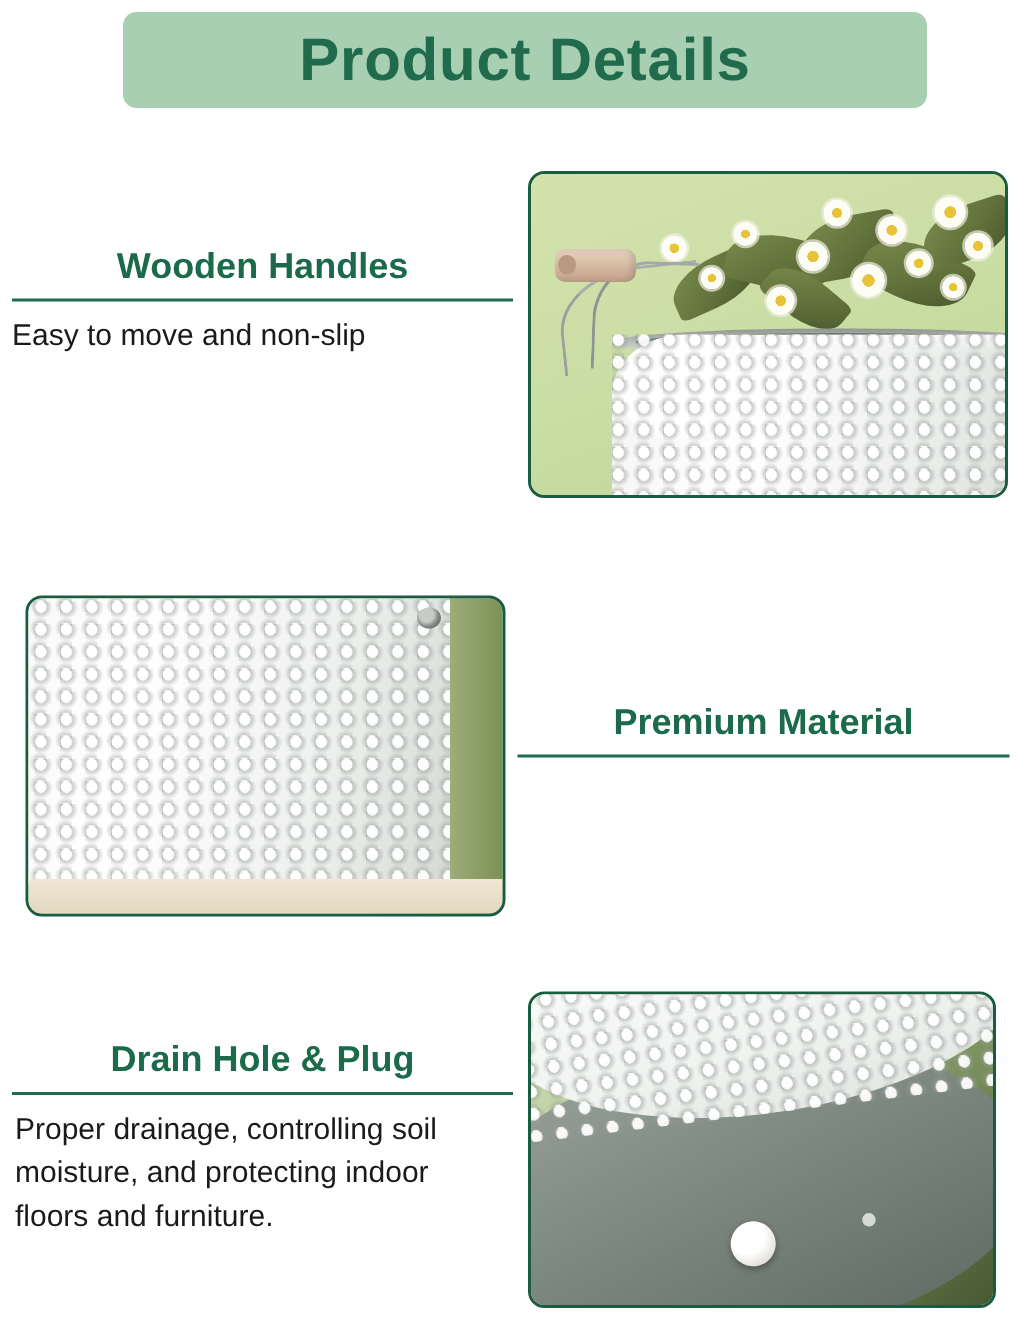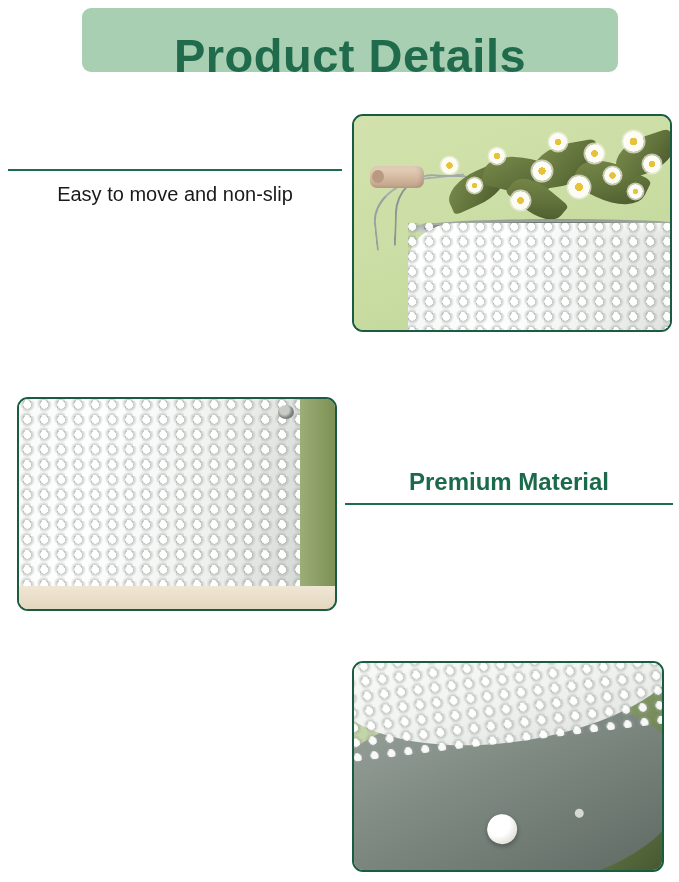--- a/index.html
+++ b/index.html
@@ -26,26 +26,26 @@
     left: 82px;
     top: 8px;
     width: 536px;
     height: 64px;
     background: #a9cfb3;
     border-radius: 9px;
   }
   .title-text {
     position: absolute;
     left: 82px;
-    top: 24px;
+    top: 8px;
     width: 536px;
     height: 64px;
     line-height: 64px;
     text-align: center;
-    font-size: 47px;
+    font-size: 40px;
     font-weight: bold;
     color: #1f6b4c;
     letter-spacing: 0.5px;
     white-space: nowrap;
   }
 
   
   .text-block { position: absolute; }
 
   .sec-heading {
@@ -64,21 +64,21 @@
     font-size: 20px;
     color: #1a1a1a;
     line-height: 1.45;
     margin-top: 9px;
   }
   .sec-body .line { display: block; white-space: nowrap; }
 
   
   #sec1 { left: 8px; top: 163px; width: 334px; }
   #sec1 .sec-heading { text-align: center; }
-  #sec1 .sec-body { text-align: center; }
+  #sec1 .sec-body { }
 
   
   #sec2 { left: 345px; top: 467px; width: 328px; }
   #sec2 .sec-heading { text-align: center; }
   #sec2 .sec-body { text-align: left; padding-left: 32px; }
 
   
   #sec3 { left: 8px; top: 692px; width: 334px; }
   #sec3 .sec-heading { text-align: center; }
   #sec3 .sec-body { text-align: left; padding-left: 2px; }
@@ -239,20 +239,21 @@
 </style>
 </head>
 <body>
 
 <div class="page">
 
   <div class="title-banner"></div>
   <div class="title-text">Product Details</div>
 
   <div class="text-block" id="sec1">
+    <div class="sec-heading">Wooden Handles</div>
     <div class="sec-rule"></div>
     <div class="sec-body">
       <span class="line">Easy to move and non-slip</span>
     </div>
   </div>
 
   <div class="photo" id="photo1">
     <div class="photo-inner">
       <div class="p1-bg"></div>
 
@@ -301,20 +302,29 @@
     </div>
   </div>
 
   <div class="text-block" id="sec2">
     <div class="sec-heading">Premium Material</div>
     <div class="sec-rule"></div>
     <div class="sec-body">
     </div>
   </div>
 
+  <div class="text-block" id="sec3">
+    <div class="sec-heading">Drain Hole &amp; Plug</div>
+    <div class="sec-rule"></div>
+    <div class="sec-body">
+      <span class="line">Proper drainage, controlling soil</span>
+      <span class="line">moisture, and protecting indoor</span>
+      <span class="line">floors and furniture.</span>
+    </div>
+  </div>
 
   <div class="photo" id="photo3">
     <div class="photo-inner">
       <div class="p3-bg"></div>
       <div class="p3-base">
         <div class="p3-plug"></div>
         <div class="p3-dot"></div>
       </div>
       <div class="p3-wall">
         <div class="dimples"></div>

